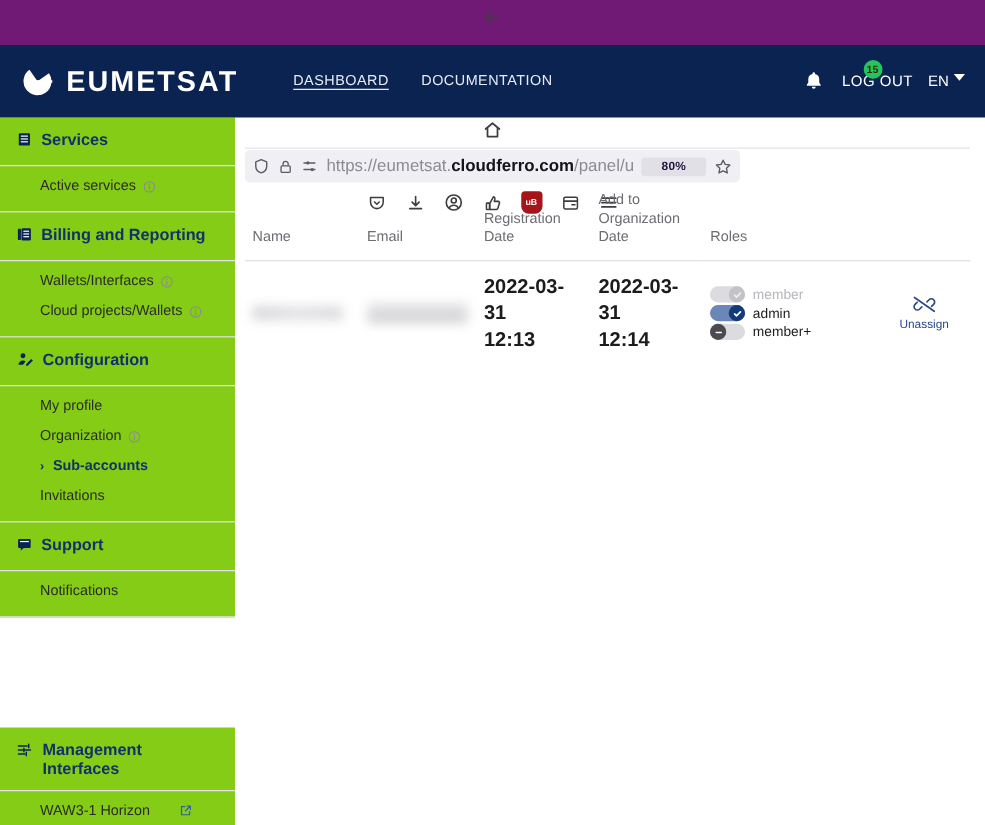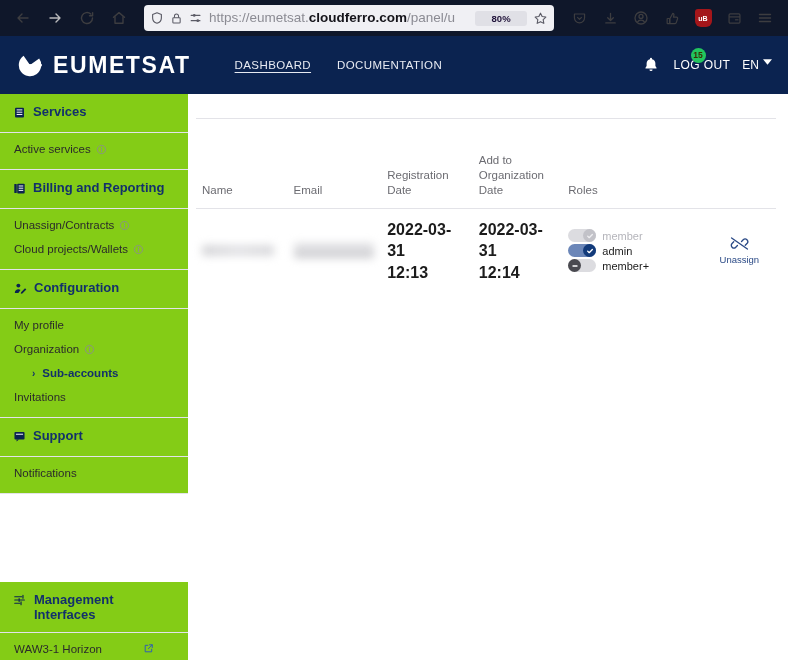--- a/index.html
+++ b/index.html
@@ -7,25 +7,26 @@
     margin: 0; padding: 0;
     width: 788px; height: 660px;
     background: #ffffff;
     font-family: "Liberation Sans", sans-serif;
     overflow: hidden;
   }
 
   
   #browser-chrome {
     height: 36px;
-    background: #0f172a;
+    background: #701a75;
     display: flex;
     align-items: center;
     padding: 0 8px;
     gap: 2px;
+    flex-direction: column;
   }
   .nav-btn {
     width: 30px; height: 28px;
     display: flex; align-items: center; justify-content: center;
     color: #3d3d40;
     flex: 0 0 auto;
     border-radius: 4px;
   }
   .nav-btn.disabled { color: #b9b9bb; }
 
@@ -148,21 +149,21 @@
   }
   .side-head .sh-icon { color: #0b2350; flex: 0 0 auto; margin-top: 1px; }
   .side-head .sh-label {
     color: #12306b;
     font-size: 13px;
     font-weight: 700;
     line-height: 1.18;
   }
   .side-item {
     display: flex; align-items: center; gap: 5px;
-    padding: 6px 10px 6px 14px;
+    padding: 6px 10px 6px 32px;
     font-size: 11.5px;
     color: #2b2b2b;
     position: relative;
   }
   .side-item.sub {
     padding-left: 32px;
     color: #12306b;
     font-weight: 700;
   }
   .side-item.ext { justify-content: space-between; padding-right: 34px; }
@@ -432,21 +433,21 @@
               <rect x="5.2" y="2" width="9.2" height="12" rx="1.2"></rect>
               <rect x="7" y="4.3" width="5.6" height="1.2" fill="#fafafc"></rect>
               <rect x="7" y="7" width="5.6" height="1.2" fill="#fafafc"></rect>
               <rect x="7" y="9.7" width="5.6" height="1.2" fill="#fafafc"></rect>
             </svg>
         </span>
         <span class="sh-label">Billing and Reporting</span>
       </div>
       <div class="side-list">
         <div class="side-item">
-          <span>Unassign/Contracts</span>
+          <span>Wallets/Interfaces</span>
           <span class="info-icon">
             <svg width="11" height="11" viewBox="0 0 16 16" fill="none" stroke="currentColor" stroke-width="1.2">
                 <circle cx="8" cy="8" r="6"></circle>
                 <path d="M8 7v4.2" stroke-linecap="round"></path>
                 <circle cx="8" cy="4.9" r=".85" fill="currentColor" stroke="none"></circle>
               </svg>
           </span>
         </div>
         <div class="side-item">
           <span>Cloud projects/Wallets</span>

